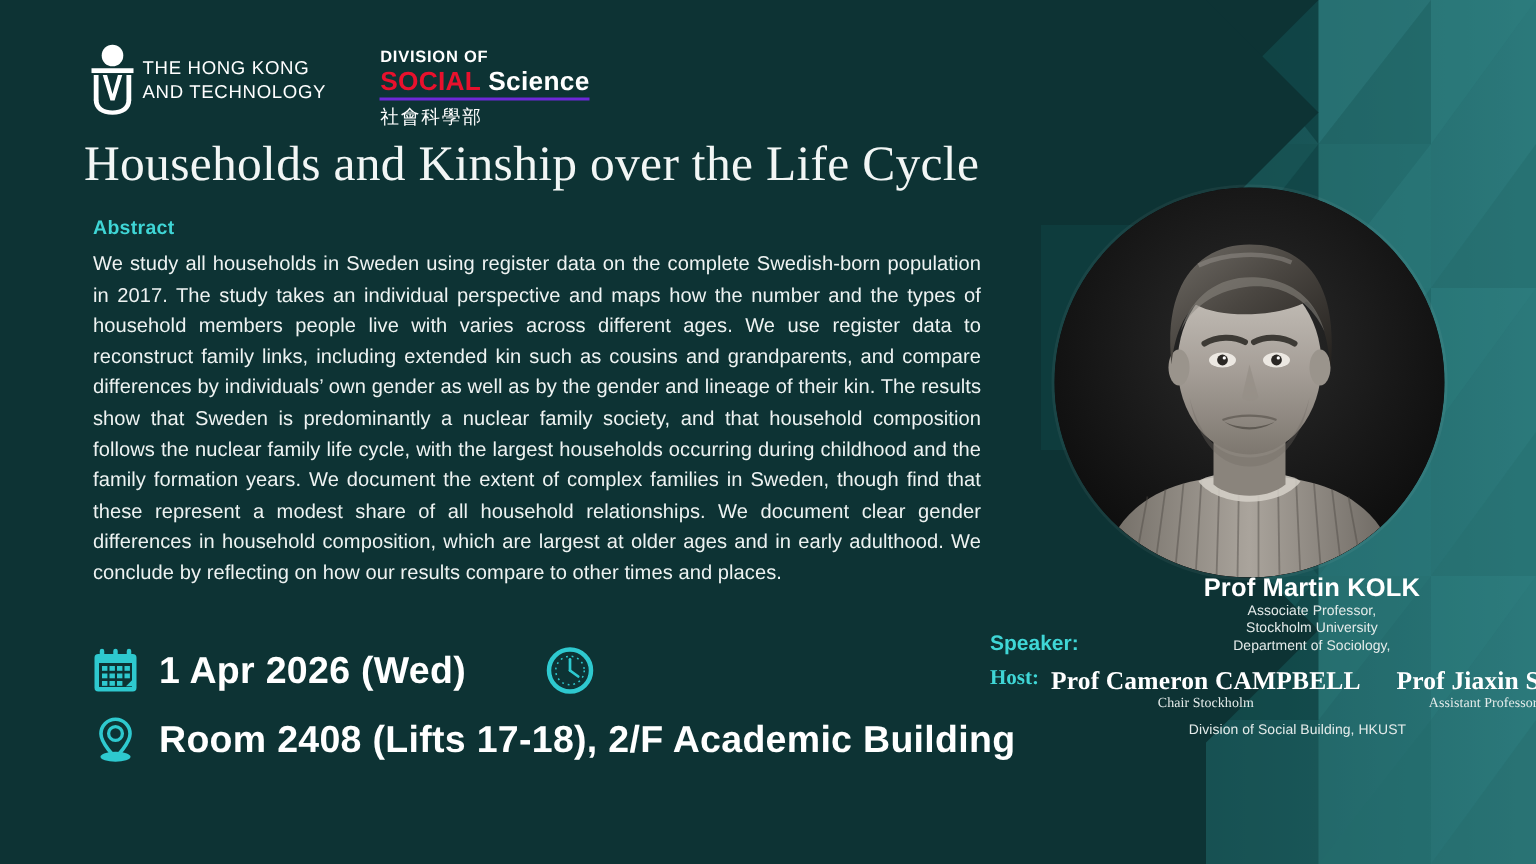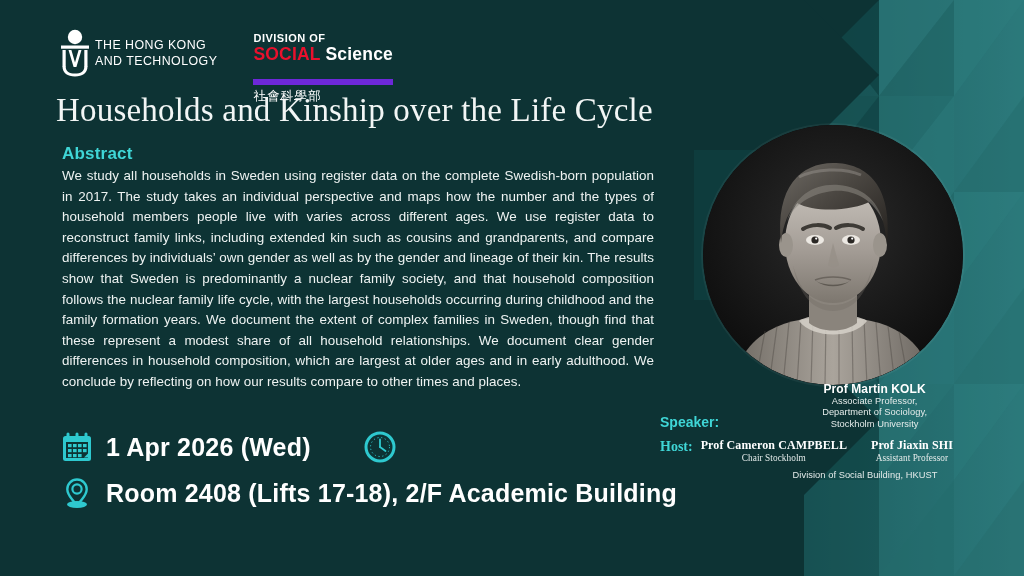--- a/index.html
+++ b/index.html
@@ -61,22 +61,22 @@
     font-size: 11px;
     font-weight: 700;
     letter-spacing: 0.5px;
     color: #ffffff;
   }
   .div-line2 {
     font-size: 17.5px;
     font-weight: 700;
     letter-spacing: 0.2px;
     line-height: 1.15;
-    border-bottom: 6px solid #6d28d9;
-    padding-bottom: 15px;
+    border-bottom: 2px solid #6d28d9;
+    padding-bottom: 1px;
     display: inline-block;
     text-align: right;
   }
   .div-social { color: #e8112d; }
   .div-science { color: #ffffff; }
   .div-cn {
     font-size: 12.5px;
     color: #ffffff;
     letter-spacing: 1.2px;
     margin-top: 3px;
@@ -94,21 +94,21 @@
     color: #f2f6f5;
     letter-spacing: 0.2px;
     line-height: 1.15;
   }
 
   
   .abstract-head {
     position: absolute;
     top: 144px;
     left: 62px;
-    font-size: 17px;
+    font-size: 13px;
     font-weight: 700;
     color: #3fd6d6;
     letter-spacing: 0.2px;
   }
   .abstract-body {
     position: absolute;
     top: 166px;
     left: 62px;
     width: 592px;
     font-size: 13.4px;
@@ -175,21 +175,21 @@
     color: #3fd6d6;
     white-space: nowrap;
     padding-top: 1px;
   }
   .speaker-info {
     flex: 1;
     text-align: center;
     padding-left: 6px;
   }
   .person-name {
-    font-size: 12px;
+    font-size: 17px;
     font-weight: 700;
     color: #ffffff;
     letter-spacing: 0.1px;
     white-space: nowrap;
   }
   .person-sub {
     font-size: 9.3px;
     line-height: 11.4px;
     color: #e4ebea;
     font-weight: 400;
@@ -444,22 +444,22 @@
       </g>
     </svg>
   </div>
 
   <div class="people">
     <div class="speaker-row">
       <div class="label-speaker">Speaker:</div>
       <div class="speaker-info">
         <div class="person-name">Prof Martin KOLK</div>
         <div class="person-sub">Associate Professor,</div>
+        <div class="person-sub">Stockholm University</div>
         <div class="person-sub">Department of Sociology,</div>
-        <div class="person-sub">Stockholm University</div>
       </div>
     </div>
 
     <div class="host-row">
       <div class="label-host">Host:</div>
       <div class="host-people">
         <div class="host-person">
           <div class="person-name">Prof Cameron CAMPBELL</div>
           <div class="person-sub">Chair Stockholm</div>
         </div>

